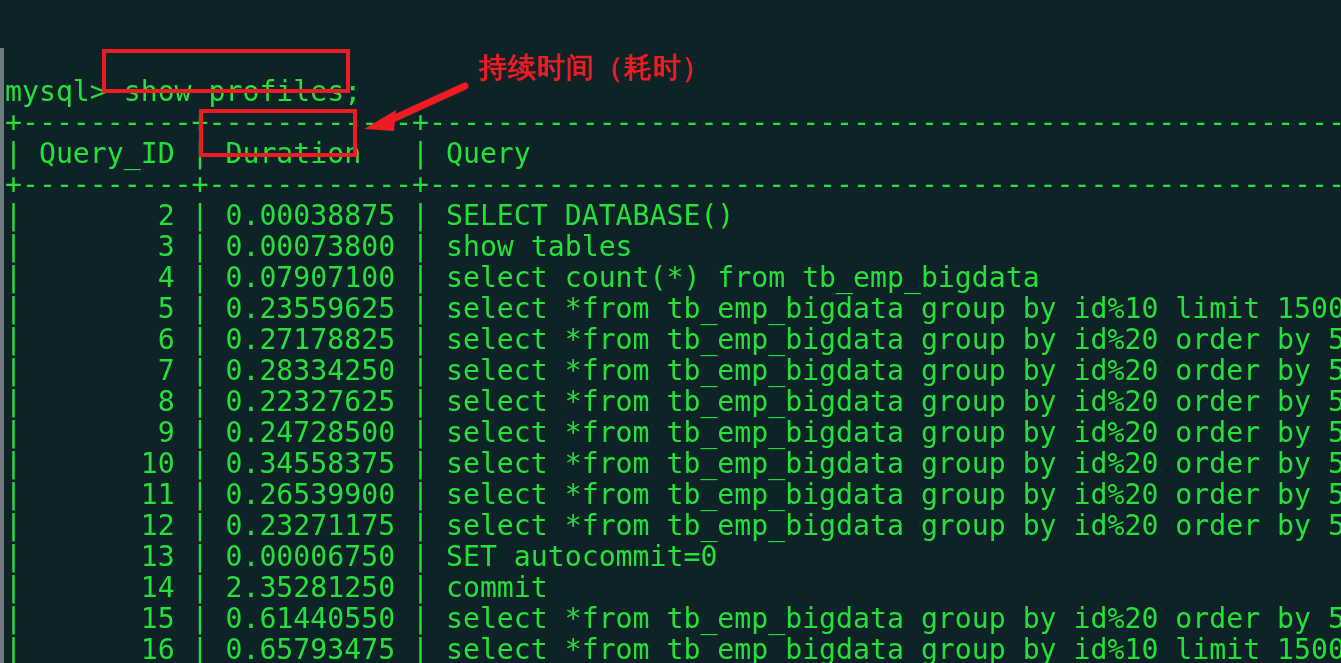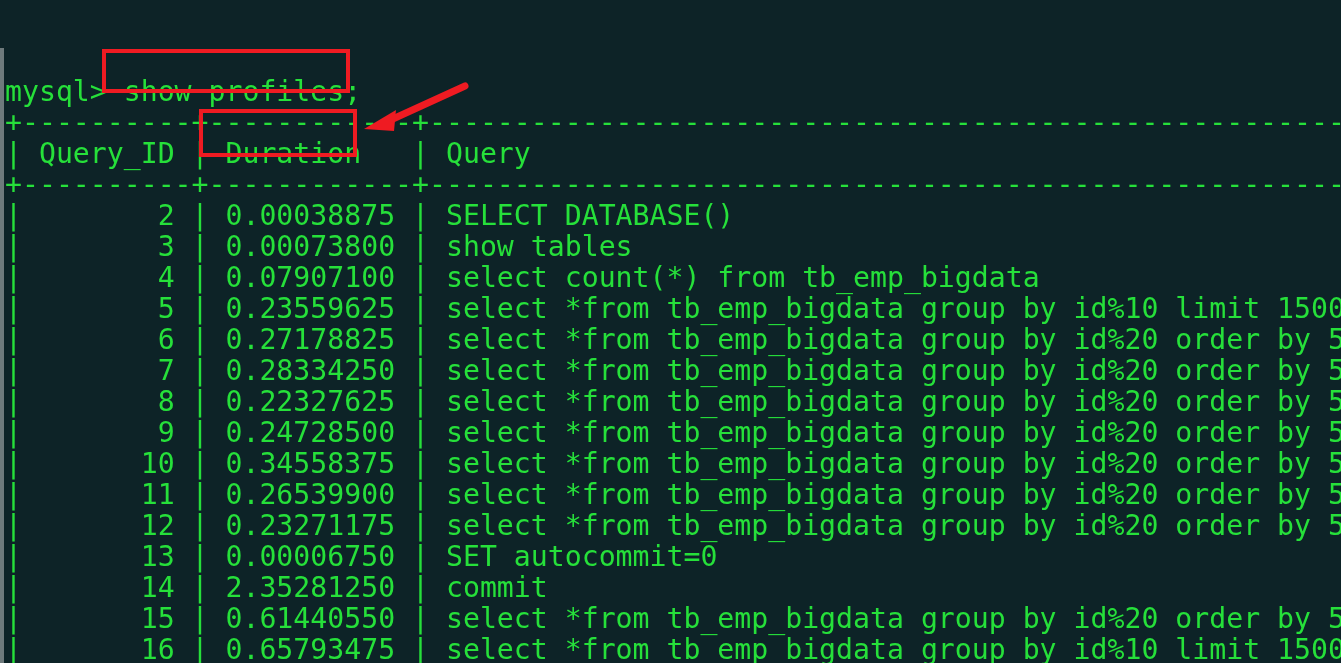--- a/index.html
+++ b/index.html
@@ -97,14 +97,15 @@
   <pre class="term" id="terminal-output" style="font-size: 28.1869px;"><span class="line">mysql&gt; show profiles;</span><span class="line">+----------+------------+---------------------------------------------------------+</span><span class="line">| Query_ID | Duration   | Query                                                   |</span><span class="line">+----------+------------+---------------------------------------------------------+</span><span class="line">|        2 | 0.00038875 | SELECT DATABASE()                                       |</span><span class="line">|        3 | 0.00073800 | show tables                                             |</span><span class="line">|        4 | 0.07907100 | select count(*) from tb_emp_bigdata                     |</span><span class="line">|        5 | 0.23559625 | select *from tb_emp_bigdata group by id%10 limit 150000 |</span><span class="line">|        6 | 0.27178825 | select *from tb_emp_bigdata group by id%20 order by 5   |</span><span class="line">|        7 | 0.28334250 | select *from tb_emp_bigdata group by id%20 order by 5   |</span><span class="line">|        8 | 0.22327625 | select *from tb_emp_bigdata group by id%20 order by 5   |</span><span class="line">|        9 | 0.24728500 | select *from tb_emp_bigdata group by id%20 order by 5   |</span><span class="line">|       10 | 0.34558375 | select *from tb_emp_bigdata group by id%20 order by 5   |</span><span class="line">|       11 | 0.26539900 | select *from tb_emp_bigdata group by id%20 order by 5   |</span><span class="line">|       12 | 0.23271175 | select *from tb_emp_bigdata group by id%20 order by 5   |</span><span class="line">|       13 | 0.00006750 | SET autocommit=0                                        |</span><span class="line">|       14 | 2.35281250 | commit                                                  |</span><span class="line">|       15 | 0.61440550 | select *from tb_emp_bigdata group by id%20 order by 5   |</span><span class="line">|       16 | 0.65793475 | select *from tb_emp_bigdata group by id%10 limit 150000 |</span><span class="line">+----------+------------+---------------------------------------------------------+</span><span class="line">15 rows in set, 1 warning (0.00 sec)</span></pre>
 
   <div class="redbox" id="box-show-profiles"></div>
   <div class="redbox" id="box-duration"></div>
 
   <svg id="arrow-svg" viewBox="0 0 130 70">
     <line x1="113" y1="12" x2="32" y2="49" stroke="#ef1b22" stroke-width="7" stroke-linecap="round"></line>
     <polygon points="12,55 44,36 42,57" fill="#ef1b22"></polygon>
   </svg>
 
+  <div id="annot-text">持续时间（耗时）</div>
 
 </div>
 
 </body></html>

